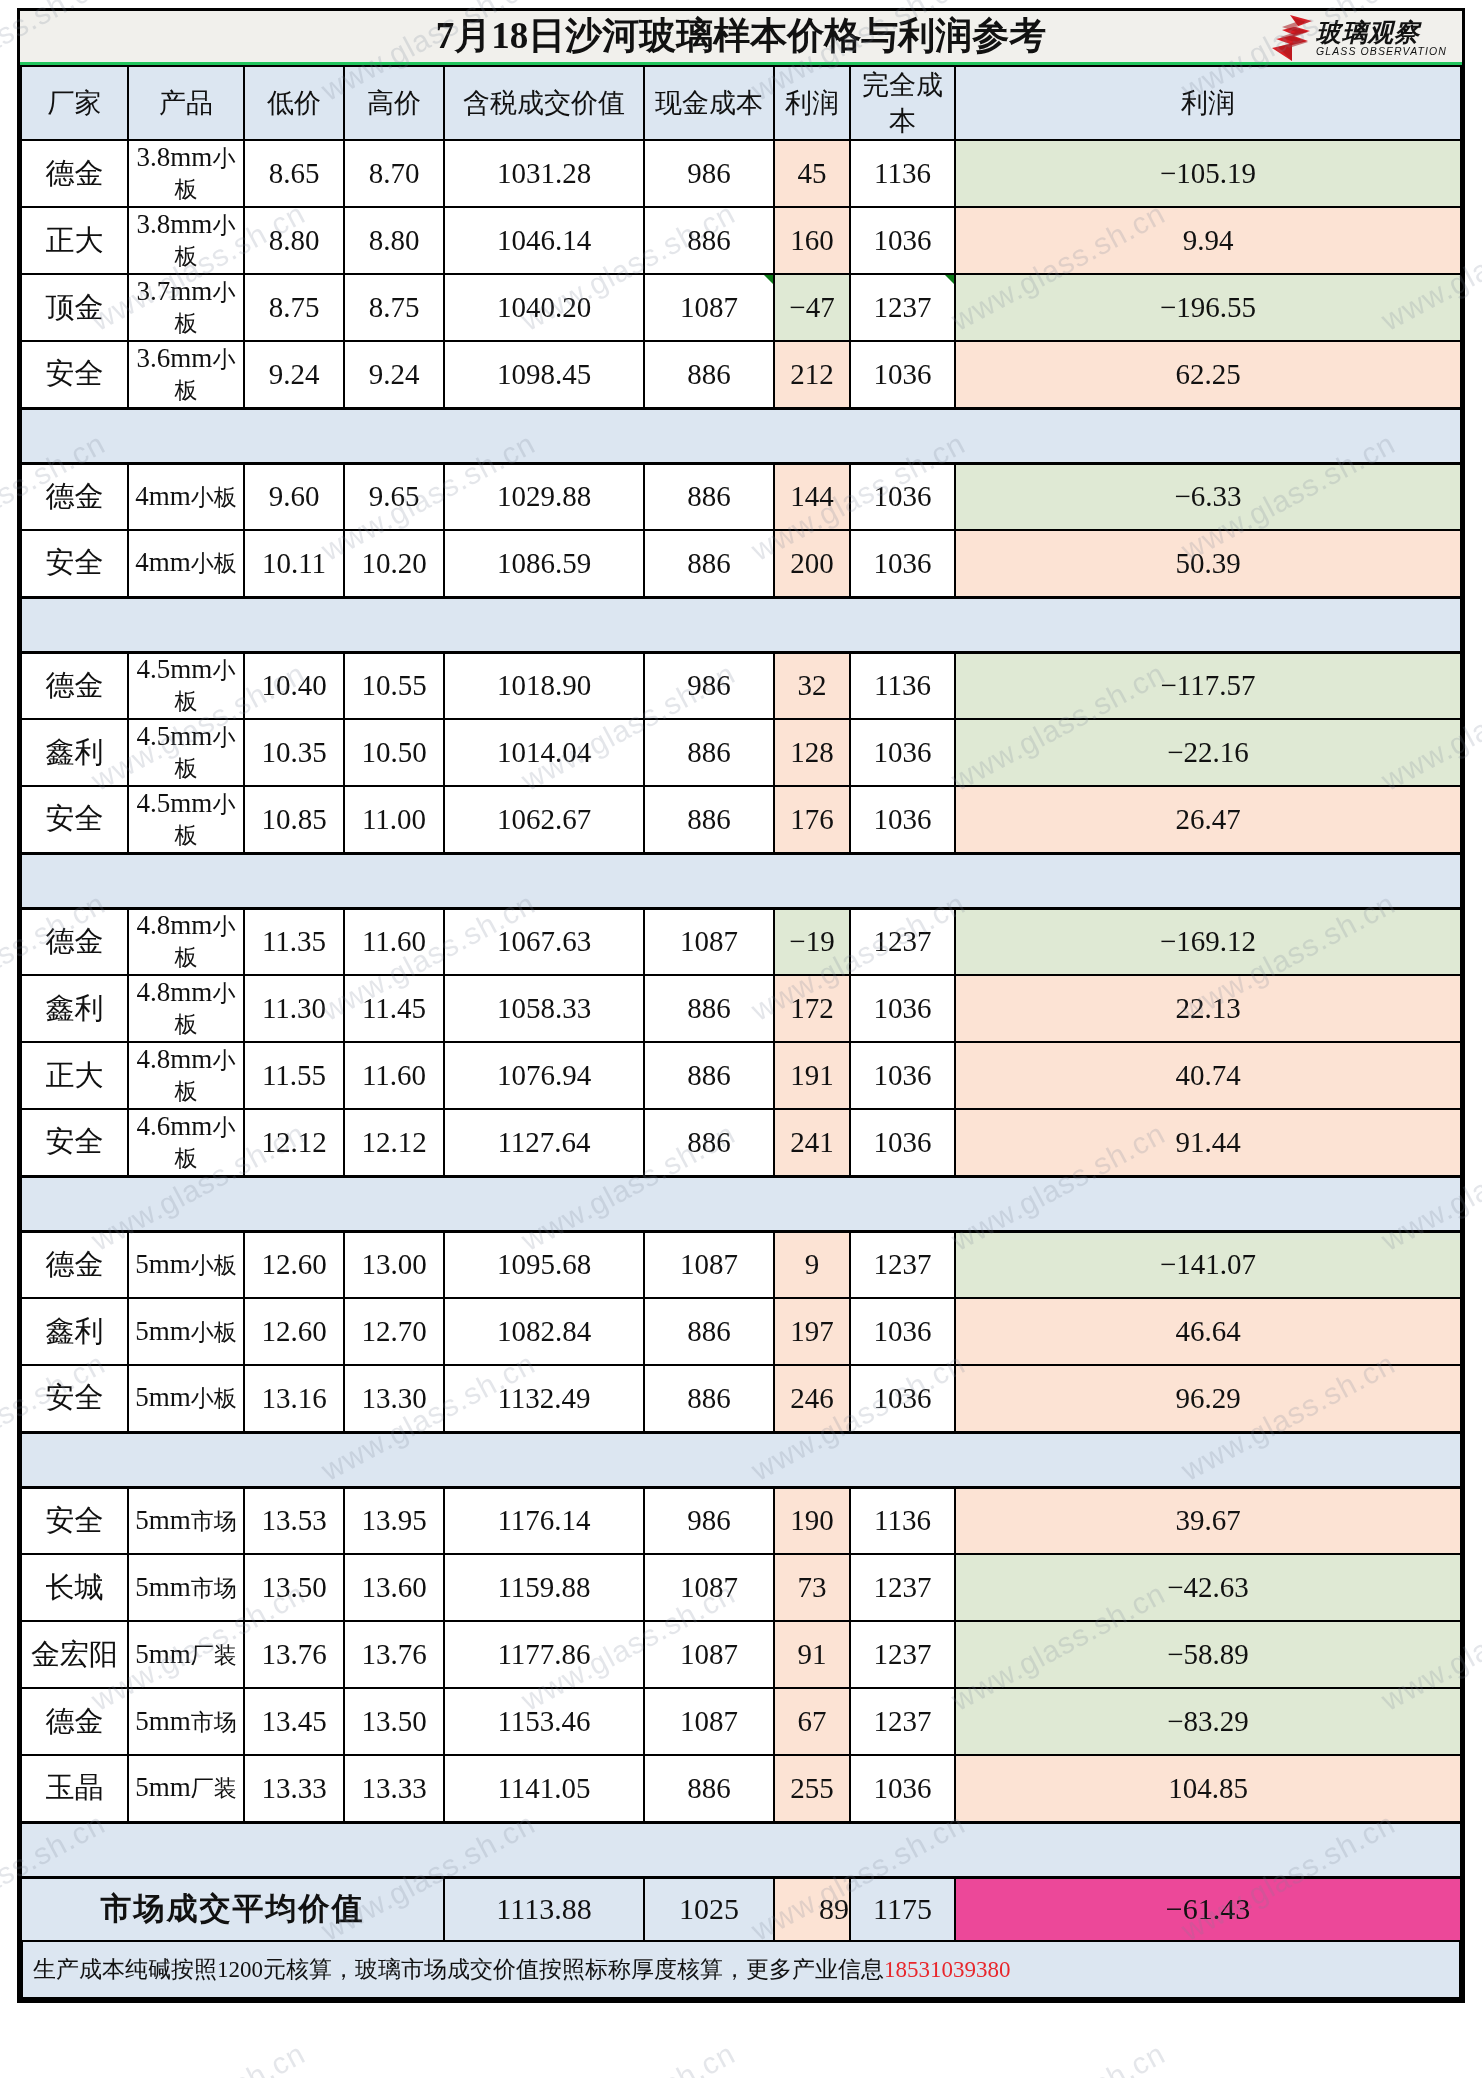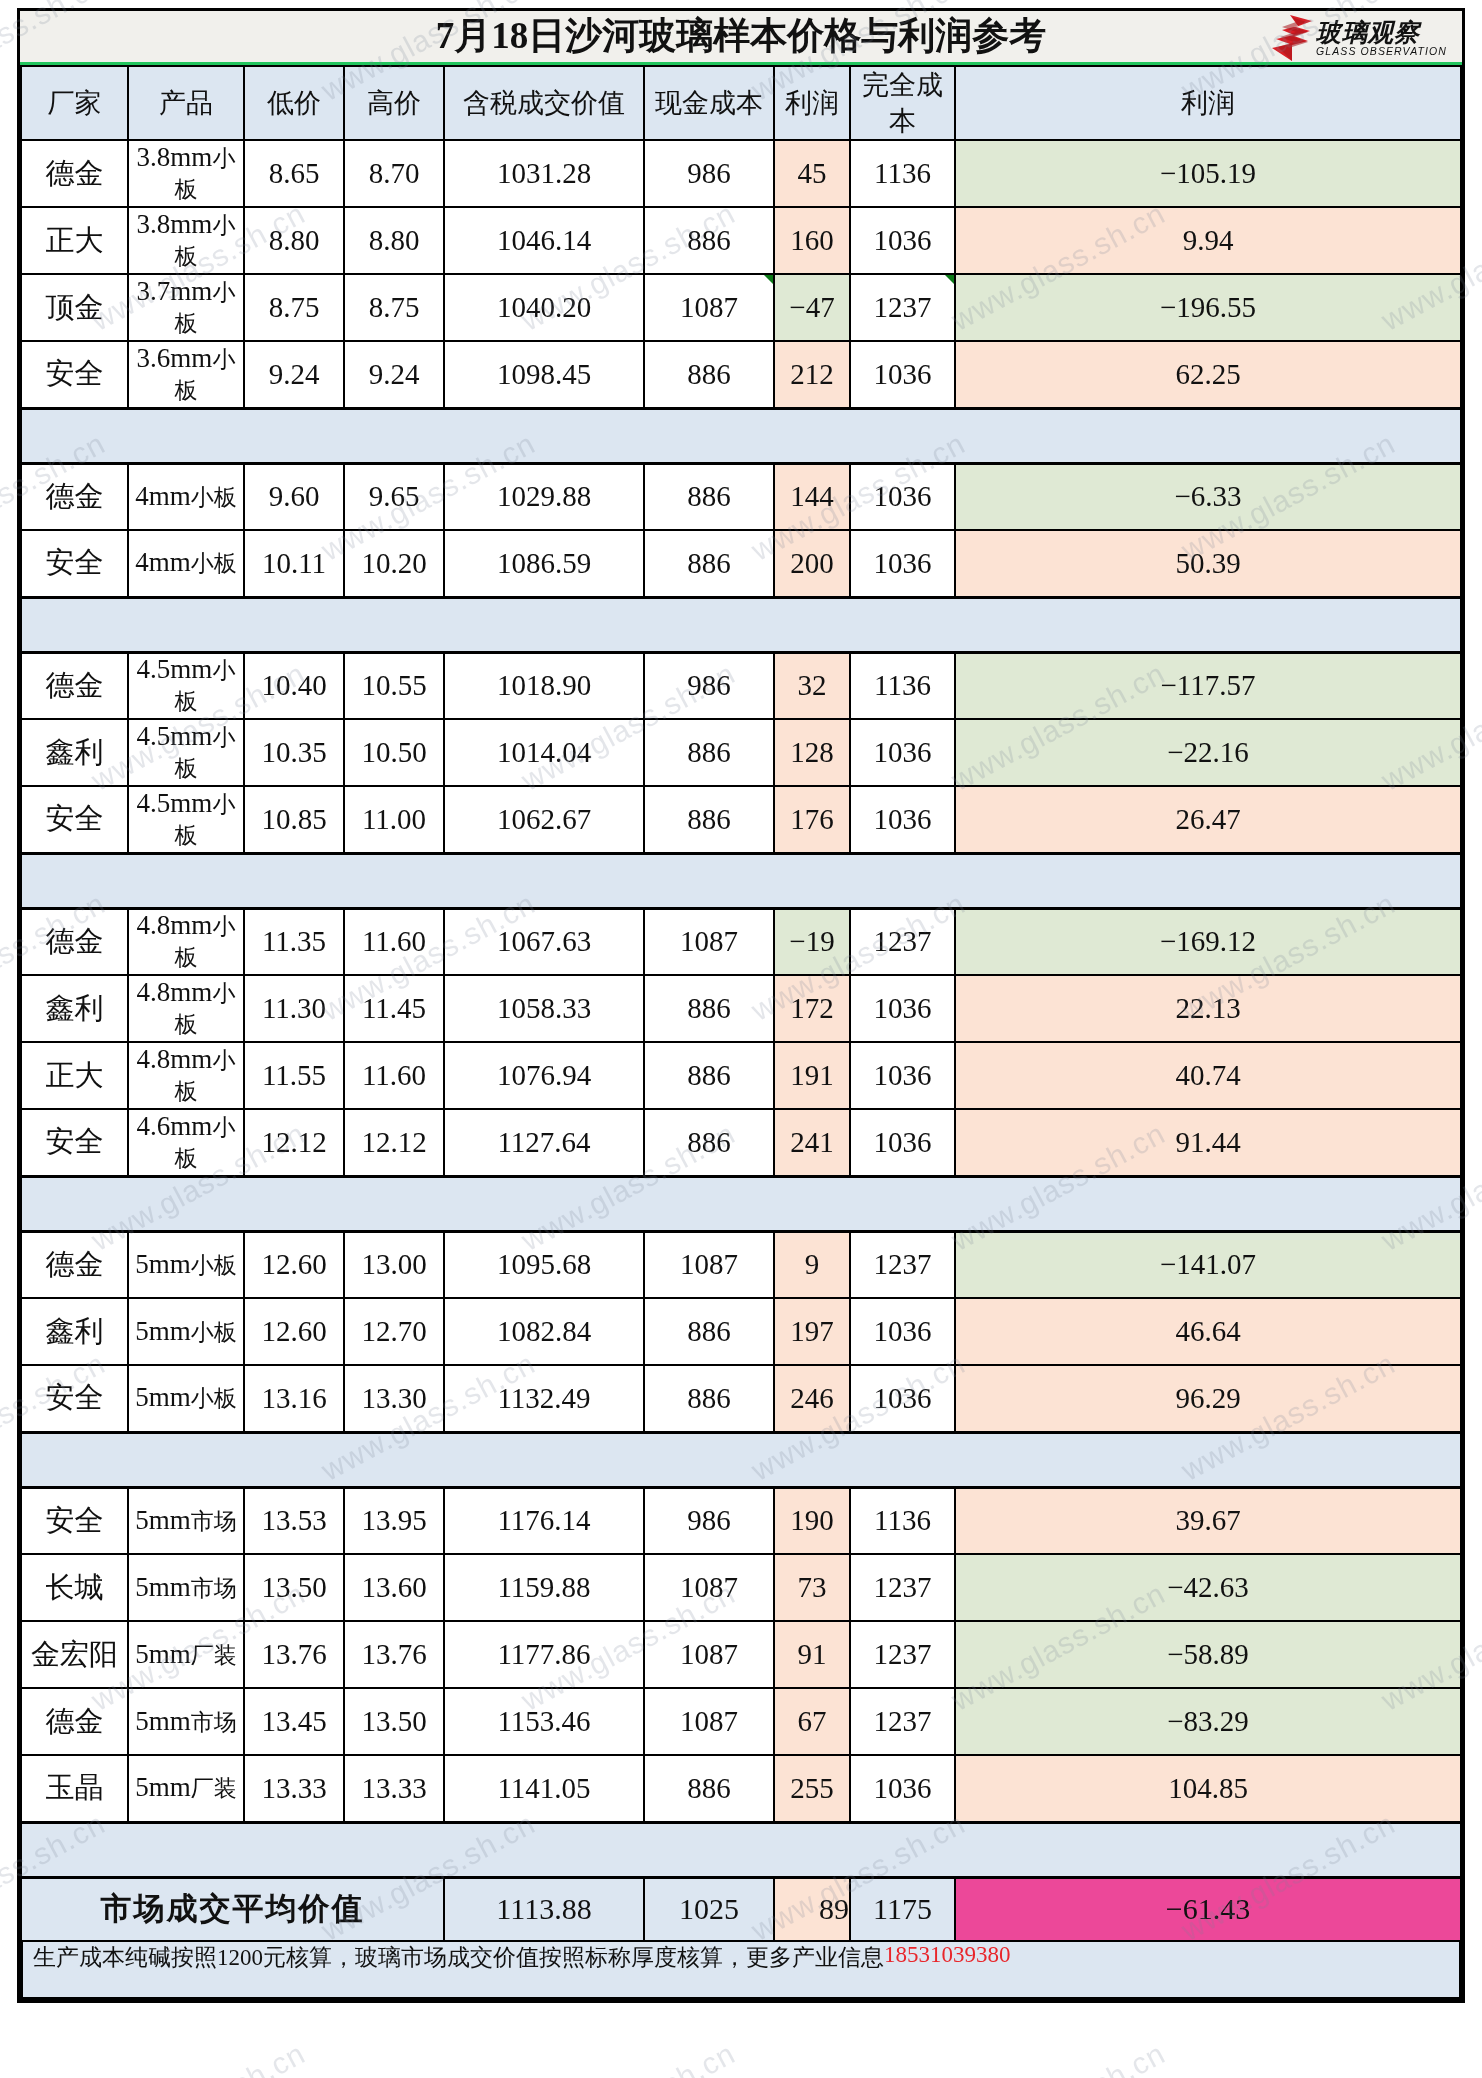--- a/index.html
+++ b/index.html
@@ -143,21 +143,21 @@
     font-size:31px;font-weight:700;letter-spacing:2px;
   }
   tr.avg td.pos{background:#fce3d4;text-align:right;}
   tr.avg td.neg{background:#ec4899;}
 
   .note{
     background:#dce6f1;
     border:3px solid #000;border-top:none;
     box-sizing:border-box;
     height:58px;
-    display:flex;align-items:flex-start;
+    display:flex;align-items:center;
     padding-left:10px;
   }
   .note-text{
     font-size:23px;color:#111;
     font-family:"Liberation Serif","DejaVu Serif",serif;
   }
   .note-phone{
     font-size:23px;color:#e8262b;
     font-family:"Liberation Serif","DejaVu Serif",serif;
   }

